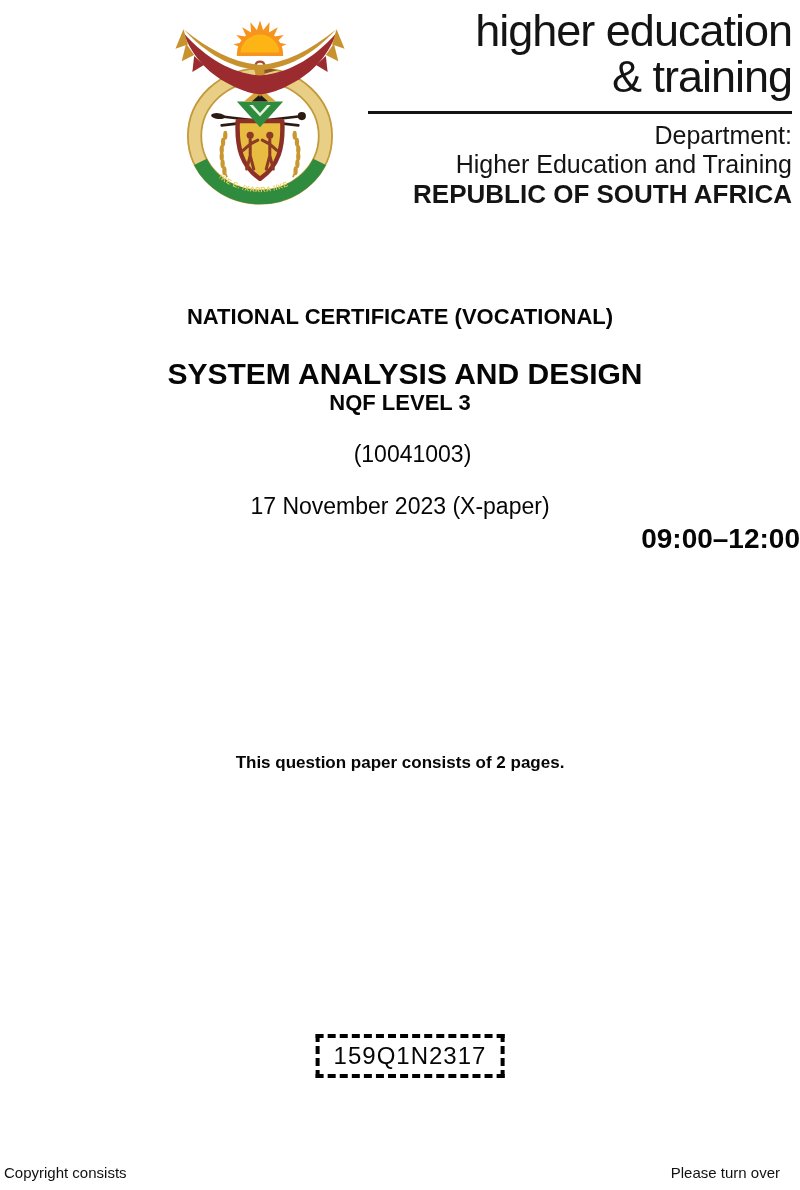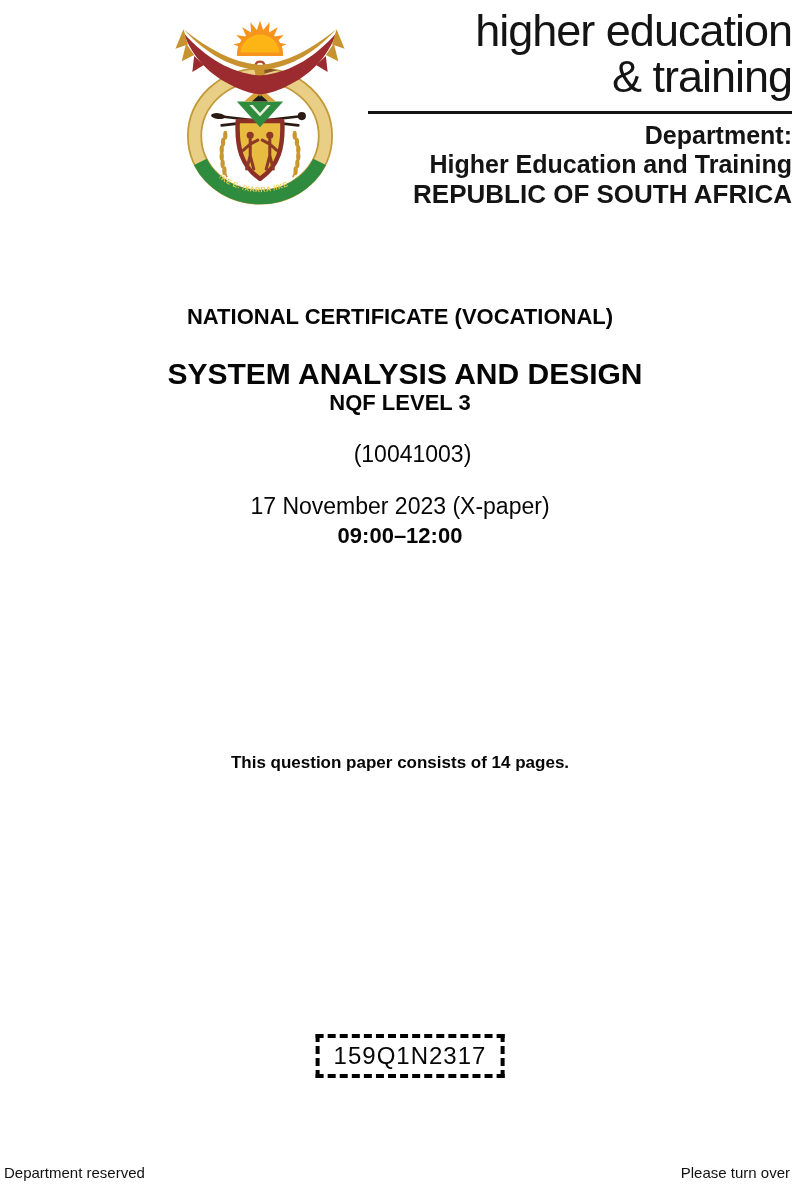--- a/index.html
+++ b/index.html
@@ -43,21 +43,20 @@
     background: #141414;
     margin-top: 11px;
     width: 100%;
   }
   .dept-block { margin-top: 7px; }
   .dept-line {
     font-size: 25px;
     line-height: 29px;
     color: #141414;
     white-space: nowrap;
-    font-weight: bold;
   }
   .country-line {
     font-size: 26px;
     line-height: 30px;
     font-weight: bold;
     color: #141414;
     white-space: nowrap;
   }
 
   
@@ -66,21 +65,21 @@
     left: 0;
     right: 0;
     text-align: center;
     white-space: nowrap;
   }
   .l-cert   { top: 304px; font-size: 22px; font-weight: bold; }
   .l-subject{ top: 357px; font-size: 30px; font-weight: bold; margin-left: 10px; }
   .l-nqf    { top: 390px; font-size: 22px; font-weight: bold; }
   .l-code   { top: 441px; font-size: 23px; font-weight: normal; padding-left: 25px; }
   .l-date   { top: 493px; font-size: 23px; font-weight: normal; }
-  .l-time   { top: 523px; font-size: 22px; font-weight: bold; }
+  .l-time   { top: 523px; font-size: 28px; font-weight: bold; text-align: right; }
   .l-calc   { top: 619px; font-size: 17px; font-weight: bold; }
   .l-pages  { top: 753px; font-size: 17px; font-weight: bold; }
 
   
   .code-box {
     position: absolute;
     top: 1034px;
     left: 50%;
     transform: translateX(calc(-50% + 10px));
     min-width: 188px;
@@ -99,21 +98,21 @@
 
   
   .footer-left, .footer-right {
     position: absolute;
     top: 1164px;
     font-size: 15px;
     color: #111;
     white-space: nowrap;
   }
   .footer-left  { left: 4px; }
-  .footer-right { right: 10px; }
+  .footer-right { right: 20px; }
 </style>
 </head>
 <body>
 
 <div class="page">
 
   <svg class="coa" viewBox="0 0 200 215" xmlns="http://www.w3.org/2000/svg" aria-hidden="true">
 
     <g>
       <ellipse cx="100" cy="134" rx="81" ry="76" fill="#E9CF86" stroke="#C39A3B" stroke-width="2"></ellipse>
@@ -219,22 +218,22 @@
 
   <div class="cline l-nqf">NQF LEVEL 3</div>
 
   <div class="cline l-code">(10041003)</div>
 
   <div class="cline l-date">17 November 2023 (X-paper)</div>
 
   <div class="cline l-time">09:00–12:00</div>
 
 
-  <div class="cline l-pages">This question paper consists of 14 pages.</div>
+  <div class="cline l-pages">This question paper consists of 2 pages.</div>
 
   <div class="code-box">
     <span class="code-text">159Q1N2317</span>
   </div>
 
-  <div class="footer-left">Department reserved</div>
+  <div class="footer-left">Copyright consists</div>
   <div class="footer-right">Please turn over</div>
 
 </div>
 
 </body></html>

